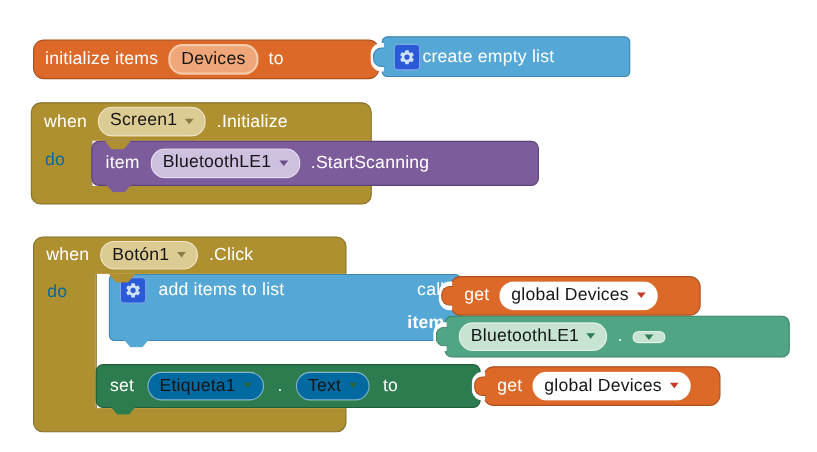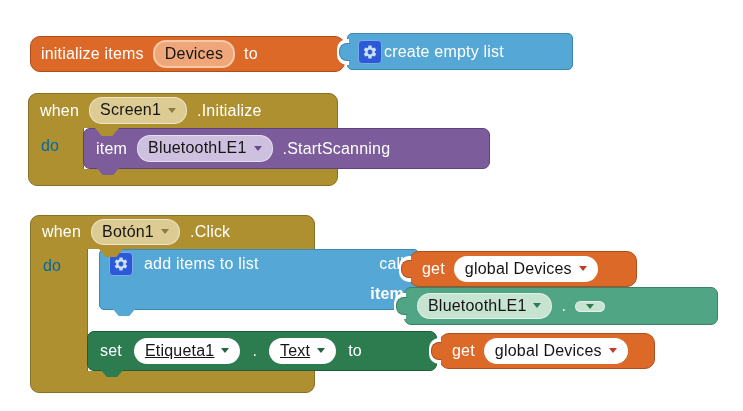--- a/index.html
+++ b/index.html
@@ -11,21 +11,21 @@
   .lbl{color:#fff;}
 
   
   .pill{display:inline-flex;align-items:center;gap:7px;padding:2px 10px;border-radius:13px;
         color:#151515;border:1px solid rgba(255,255,255,.5);line-height:1.3;}
   .tri{width:0;height:0;border-left:4.5px solid transparent;border-right:4.5px solid transparent;
        border-top:5.5px solid #555;}
   .pill-tan{background:#dccb93;}      .pill-tan .tri{border-top-color:#8a7b45;}
   .pill-lav{background:#cec0df;}      .pill-lav .tri{border-top-color:#6a4c8b;}
   .pill-pgreen{background:#c7e3d2;}   .pill-pgreen .tri{border-top-color:#2e7d52;}
-  .pill-sage{background:#ffffff;text-decoration:underline;}     .pill-sage .tri{border-top-color:#256240;}
+  .pill-sage{background:#0369a1;}     .pill-sage .tri{border-top-color:#256240;}
   .pill-porange{background:#ffffff;}  .pill-porange .tri{border-top-color:#c23b2a;}
   .pill-name{background:#efa678;border:2px solid #f6c9a9;}
 
   
   .value{--c:#999;--bc:#666;}
   .value::before{content:"";position:absolute;left:-11px;top:50%;transform:translateY(-50%);
         width:12px;height:26px;background:#fff;border-radius:10px 0 0 10px;}
   .value::after{content:"";position:absolute;left:-9px;top:50%;transform:translateY(-50%);
         width:10px;height:16px;background:var(--c);border:1px solid var(--bc);border-right:none;
         border-radius:8px 0 0 8px;}

